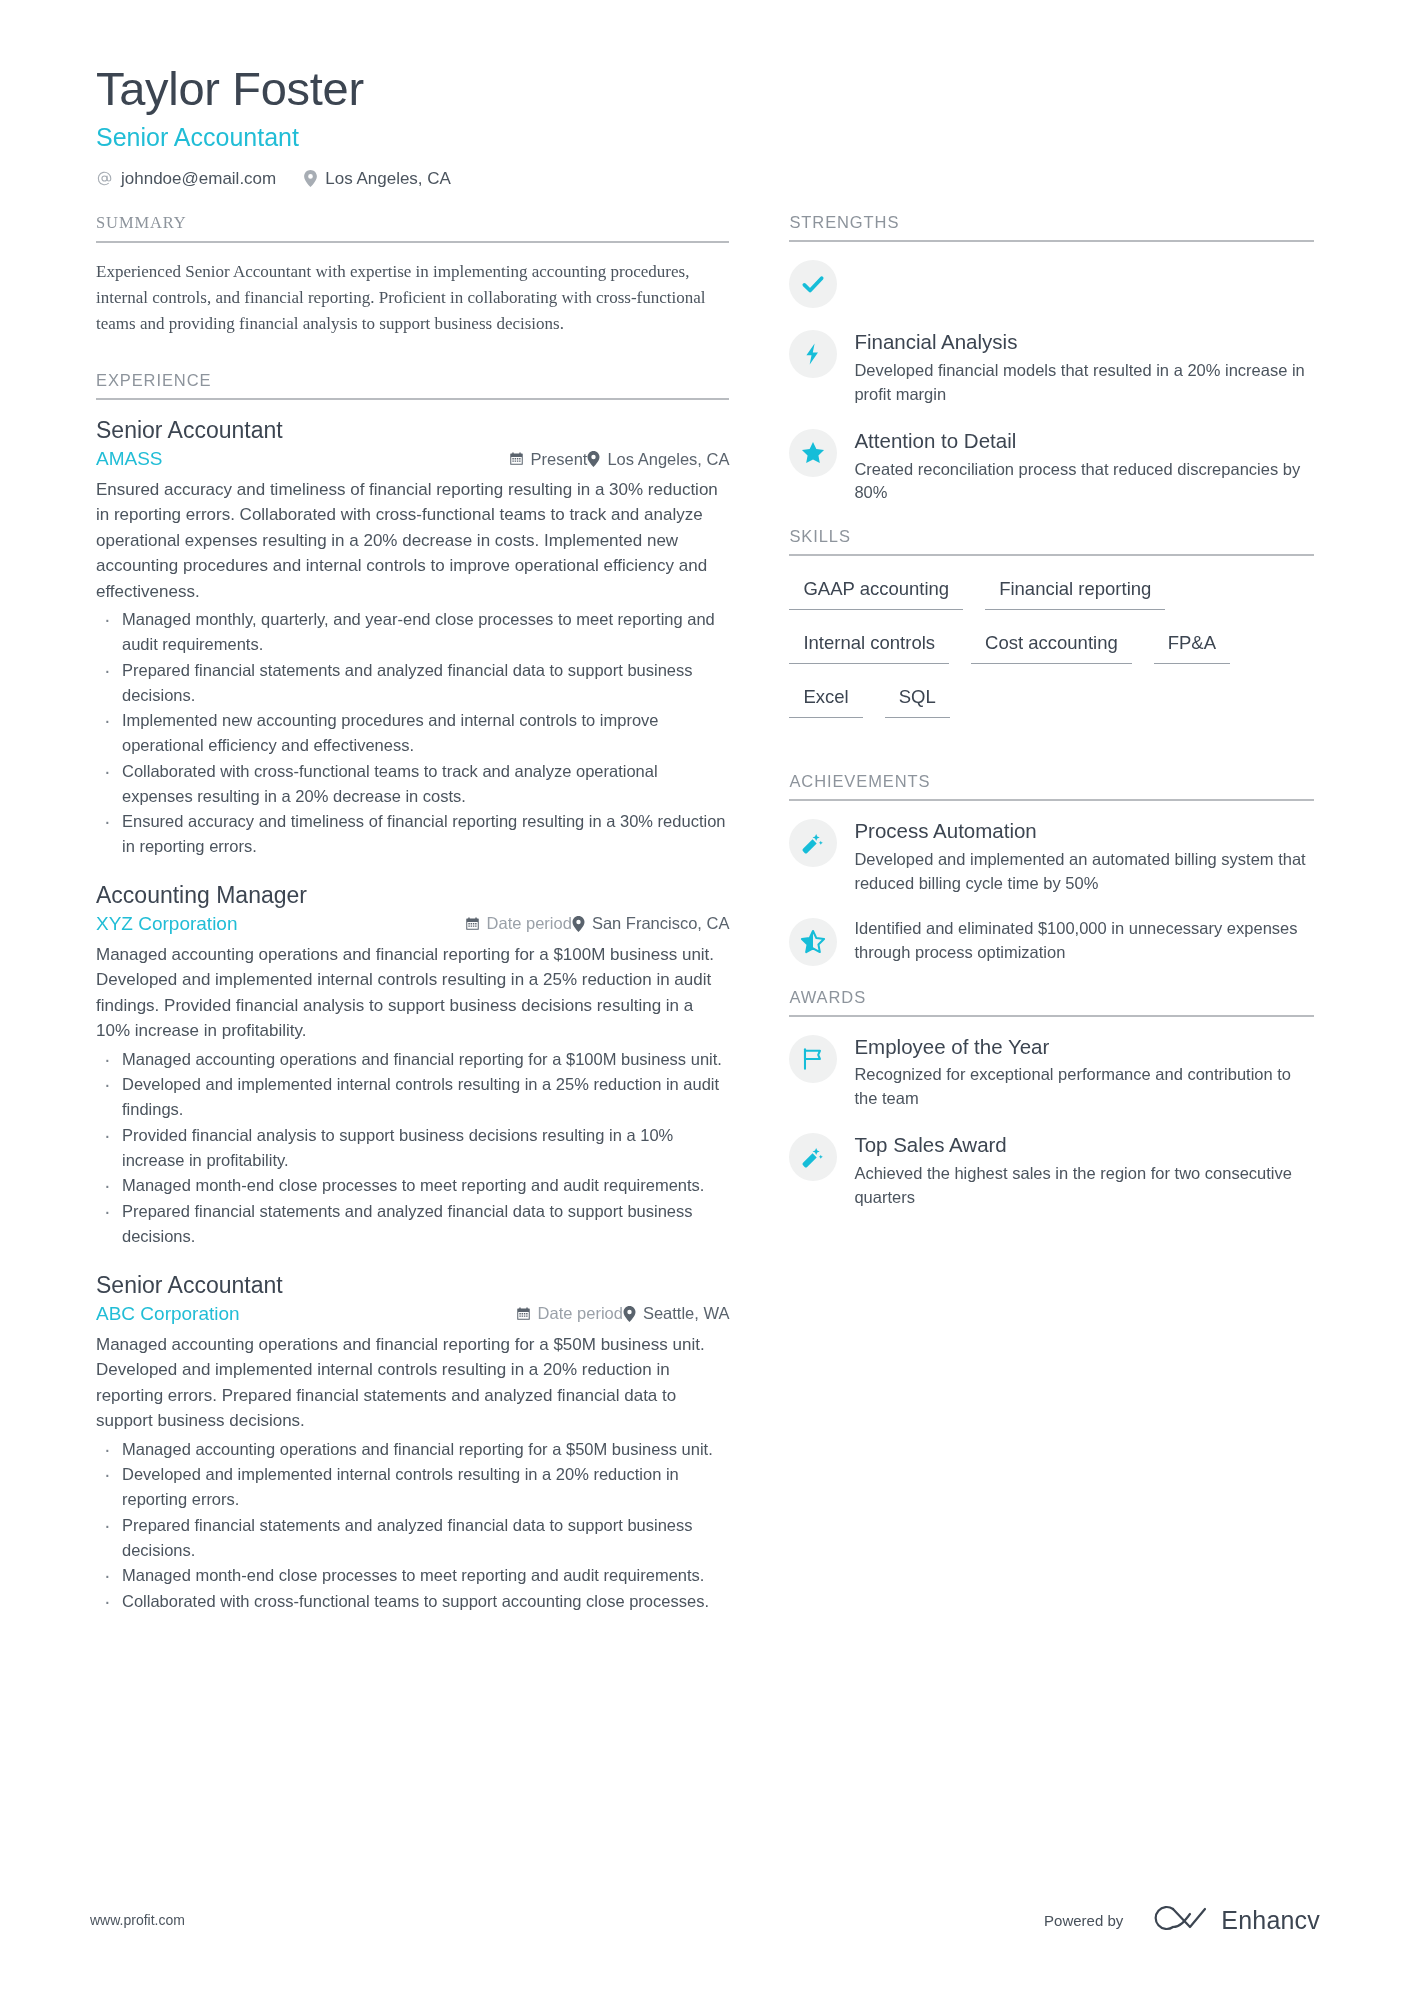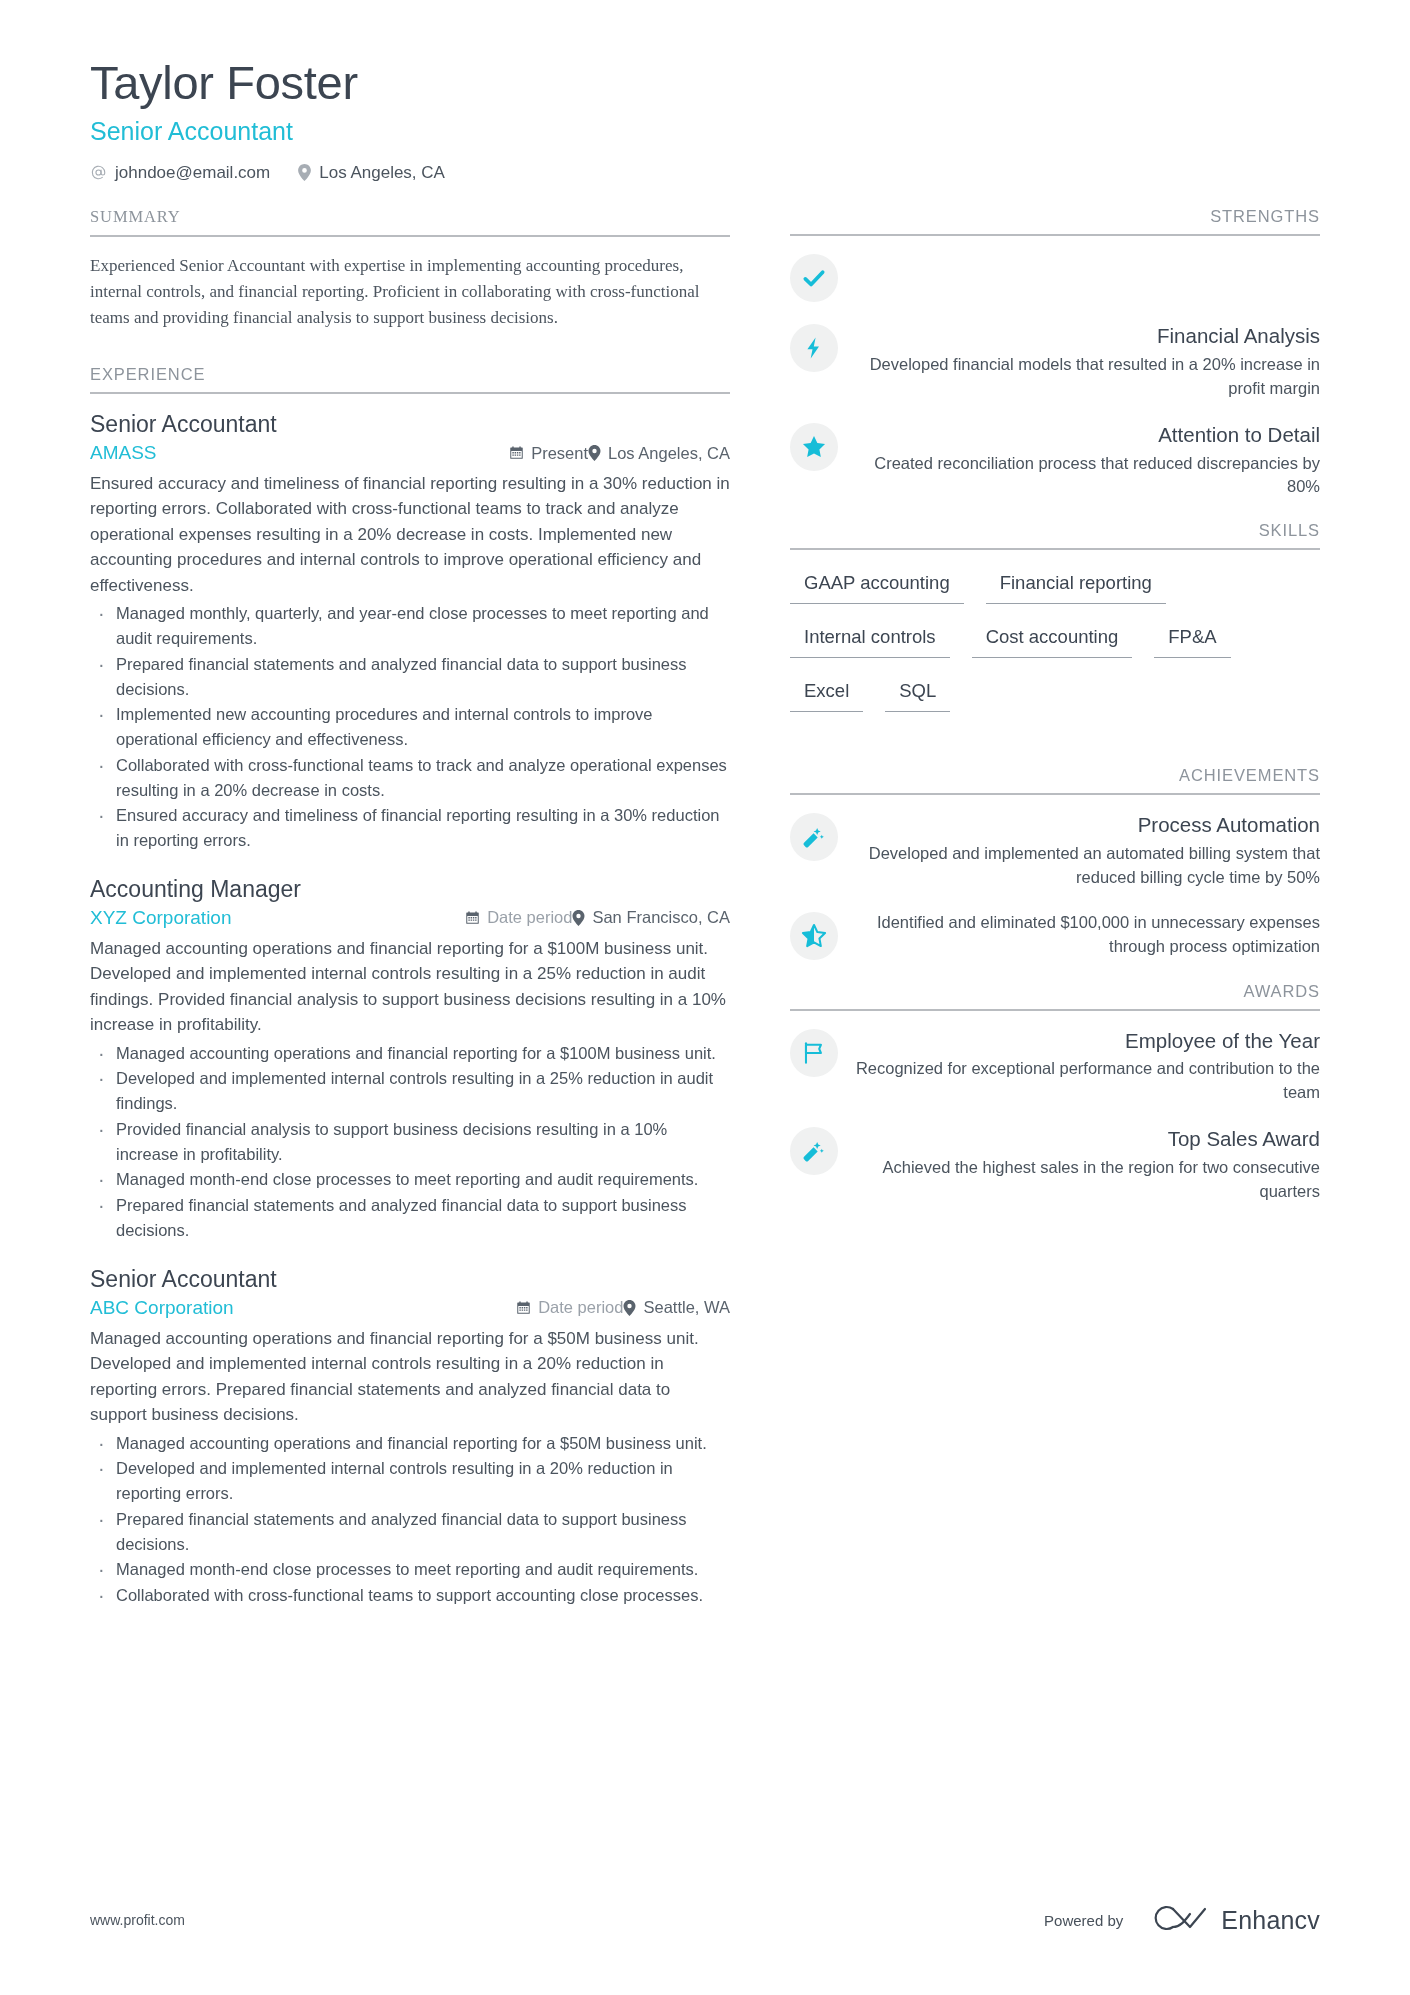--- a/index.html
+++ b/index.html
@@ -13,21 +13,21 @@
     width: 1410px;
     min-height: 1995px;
     position: relative;
     color: #3f4a55;
   }
 
   .page {
     width: 1410px;
     min-height: 1995px;
     position: relative;
-    padding: 0;
+    padding: 6px;
     background: #fff;
   }
 
   
   .header {
     padding: 55px 90px 0 90px;
   }
   .name {
     font-size: 47px;
     font-weight: 400;
@@ -189,21 +189,21 @@
   .skill-tag {
     font-size: 18.5px;
     color: #3c4551;
     padding: 4px 14px 9px 14px;
     border-bottom: 1.5px solid #9aa1a9;
     margin-bottom: 18px;
     white-space: nowrap;
   }
 
   
-  .rs { margin-bottom: 22px; text-align: right; }
+  .rs { margin-bottom: 22px; }
 
   
   .footer {
     position: absolute;
     left: 0; right: 0;
     bottom: 58px;
     padding: 0 90px;
     display: flex;
     align-items: center;
     justify-content: space-between;

